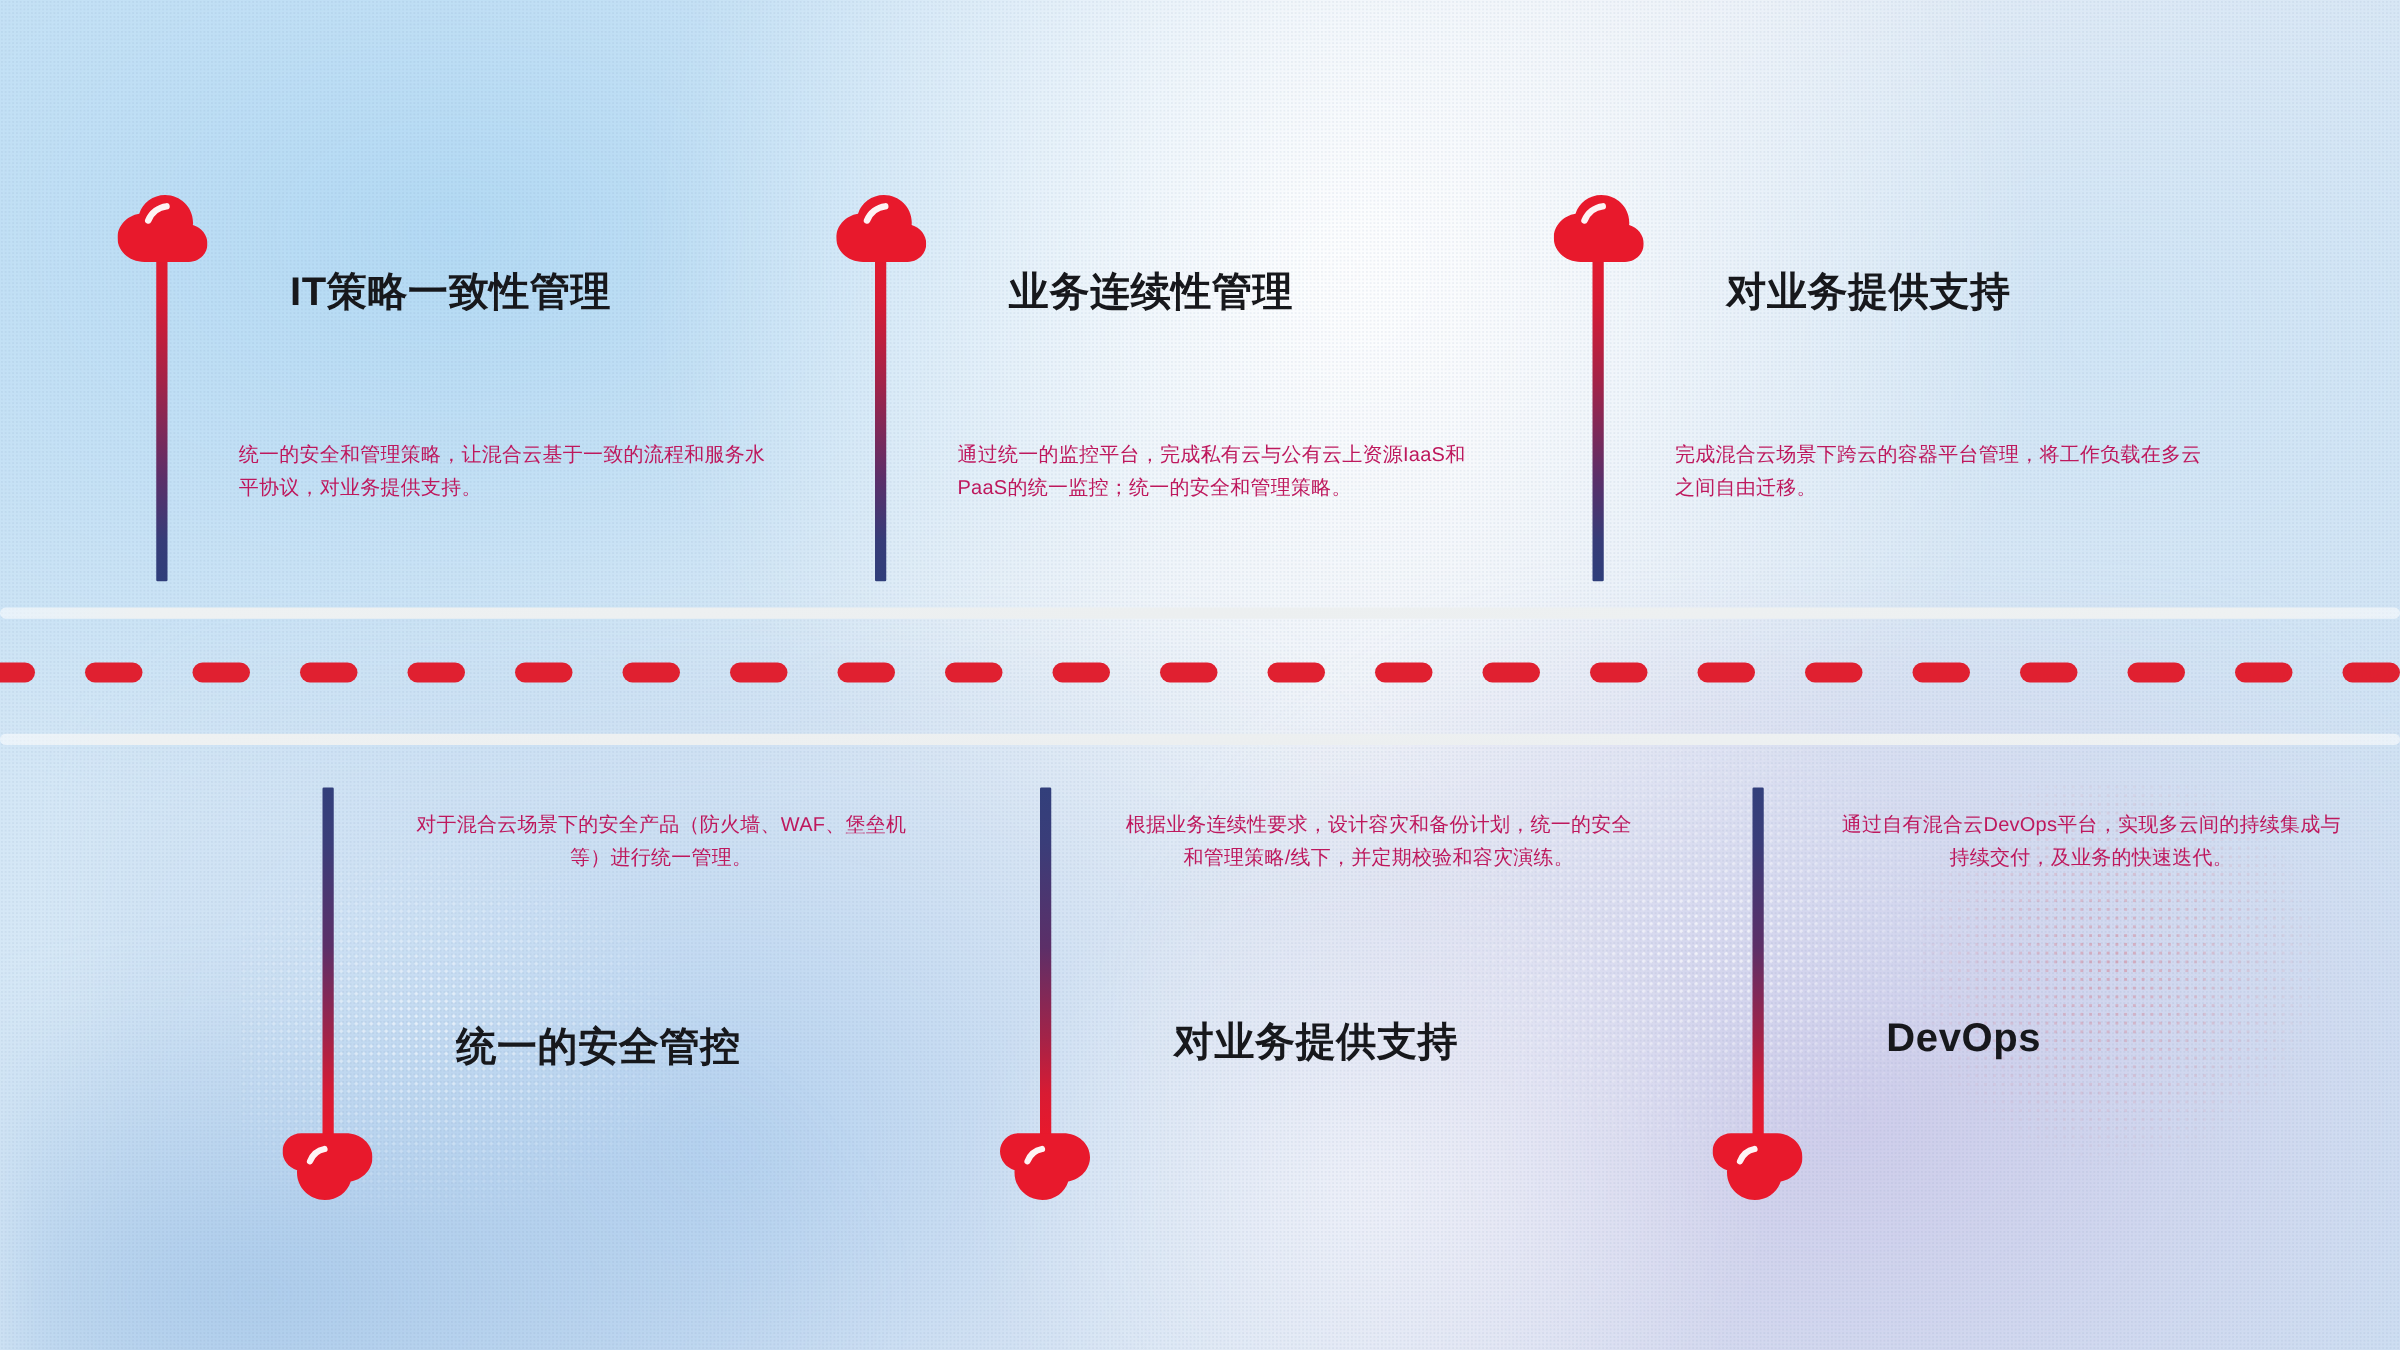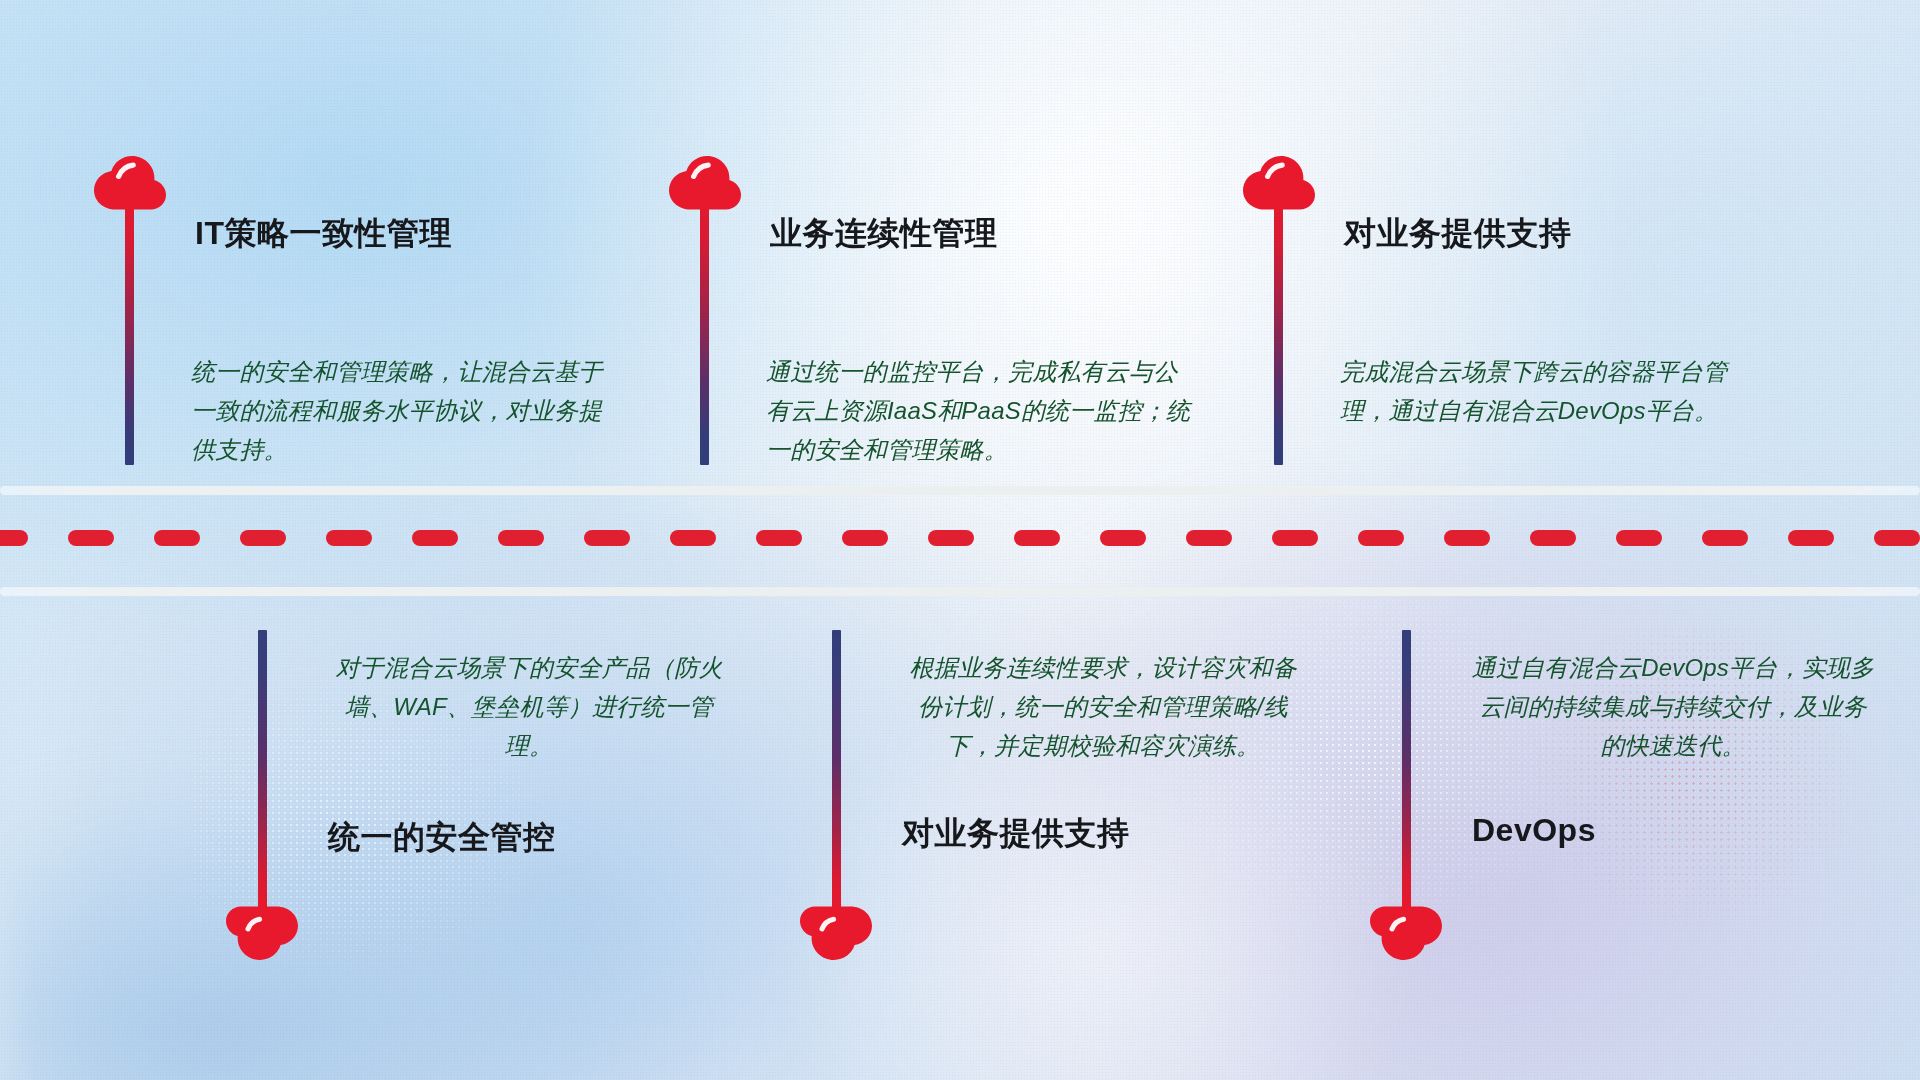--- a/index.html
+++ b/index.html
@@ -140,29 +140,29 @@
   .cloud{ position:absolute; width:72px; height:54px; }
   .cloud svg{ display:block; width:100%; height:100%; }
 
   .card-title{
     position:absolute;
     font-size:32px;
     font-weight:700;
     color:#17181c;
     letter-spacing:.5px;
     white-space:nowrap;
+    margin-left:37px;
   }
   .card-body{
     position:absolute;
-    font-size:24px;
+    font-size:16px;
     line-height:1.63;
-    color:#14532d;
+    color:#be185d;
     letter-spacing:.2px;
     width:430px;
-    font-style:italic;
   }
   .card-body.w-narrow{ width:410px;text-align:center; }
 
   
   .row-top .stem{ top:190px; height:275px; }
   .row-top .cloud{ top:156px; left:-31px; }
   .row-top .card-title{ top:212px; left:70px; }
   .row-top .card-body{ top:352px; left:66px; }
 
   
@@ -215,21 +215,21 @@
 
   <div class="item row-top" id="top-2" style="left:1274px;">
     <div class="stem stem-top"></div>
     <div class="cloud">
       <svg viewBox="0 0 72 54" xmlns="http://www.w3.org/2000/svg">
         <path d="M21.5 53.5 C9.6 53.5 0 45.2 0 34.2 C0 24.5 7.5 16.5 17.4 14.9 C20.1 6.2 28.4 0 38.1 0 C50.4 0 60.4 9.8 60.4 21.8 C60.4 22.5 60.4 23.2 60.3 23.9 C67.2 25.9 72 31.9 72 39.0 C72 47.0 65.3 53.5 57.0 53.5 Z" fill="#e8192c"></path>
         <path d="M24.6 20.4 C27.2 14.2 32.8 9.8 39.2 9.1" stroke="#ffffff" stroke-width="5.2" stroke-linecap="round" fill="none" opacity="0.95"></path>
       </svg>
     </div>
     <div class="card-title">对业务提供支持</div>
-    <div class="card-body">完成混合云场景下跨云的容器平台管理，通过自有混合云DevOps平台。</div>
+    <div class="card-body">完成混合云场景下跨云的容器平台管理，将工作负载在多云之间自由迁移。</div>
   </div>
 
   <div class="divider-band">
     <div class="rule rule-top"></div>
     <div class="dashline" id="dashline" style="background-image: none; mask-image: none;">
         <span class="dash" style="left: -18px;"></span>
         <span class="dash" style="left: 68px;"></span>
         <span class="dash" style="left: 154px;"></span>
         <span class="dash" style="left: 240px;"></span>
         <span class="dash" style="left: 326px;"></span>

